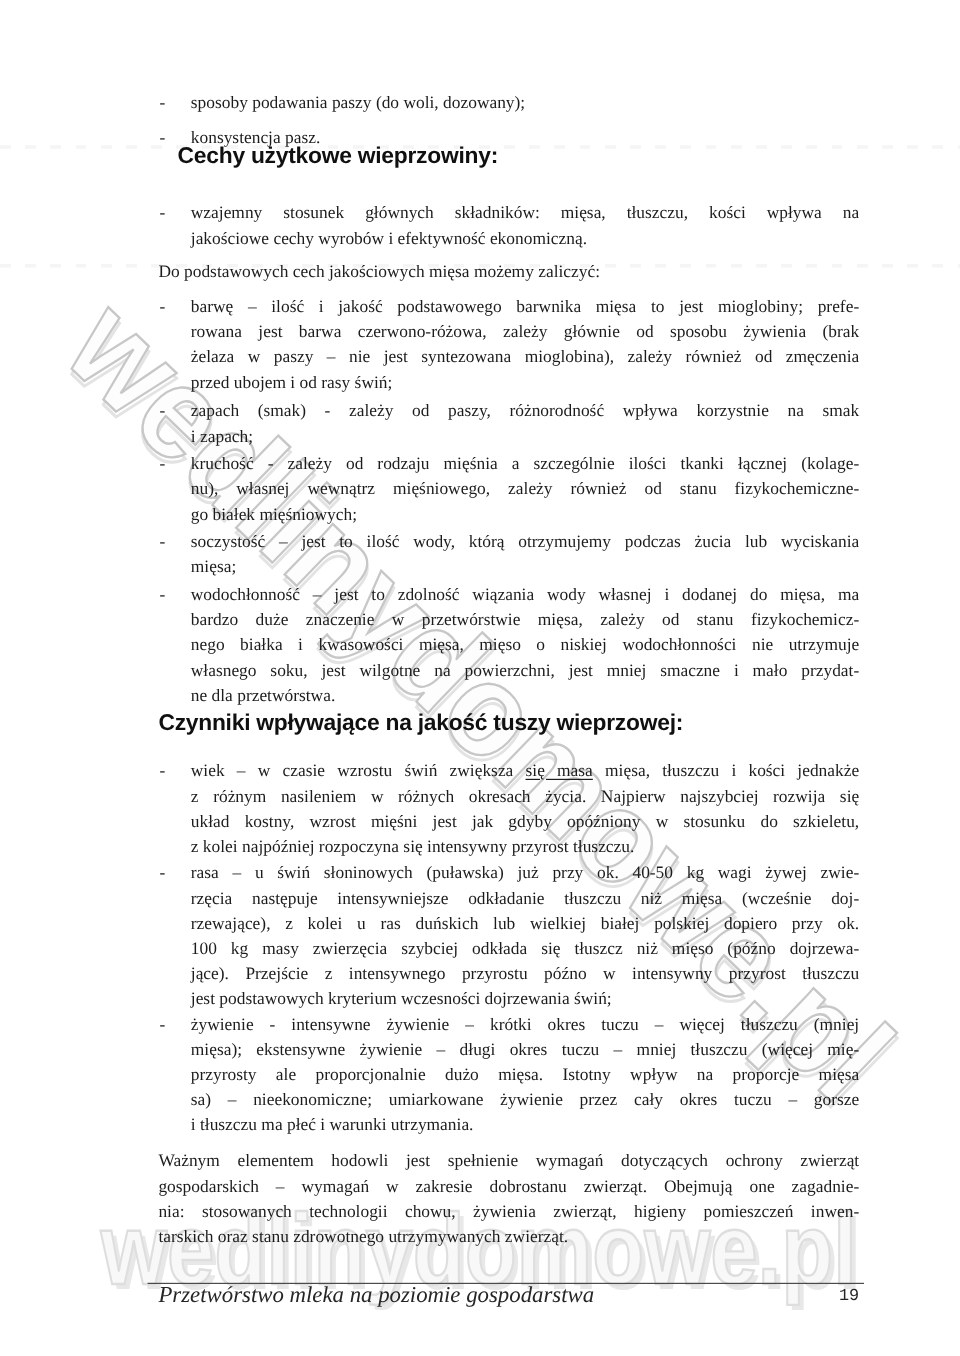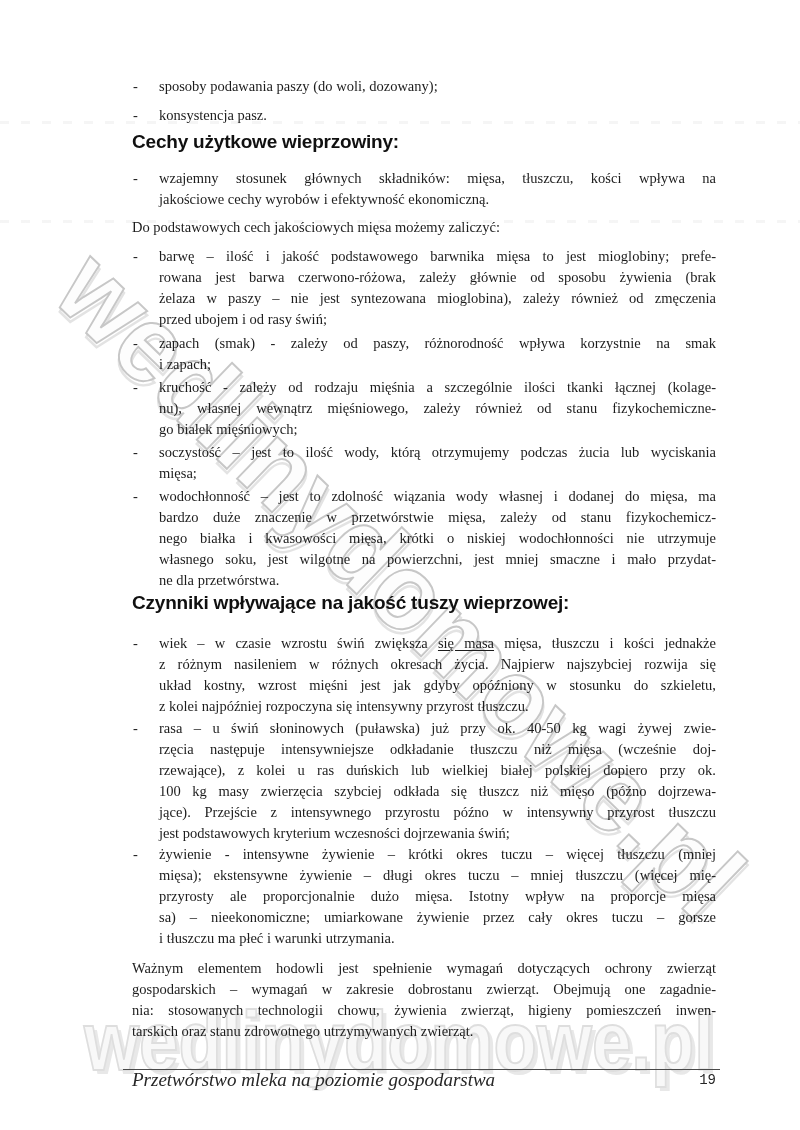--- a/index.html
+++ b/index.html
@@ -54,21 +54,21 @@
         <div class="lines">
           <div class="line last">sposoby podawania paszy (do woli, dozowany);</div>
         </div>
       </div>
       <div class="block bullet" style="top: 105px;">
         <span class="dash">-</span>
         <div class="lines">
           <div class="line last">konsystencja pasz.</div>
         </div>
       </div>
-      <div class="block heading" style="top: 131px;">Cechy użytkowe wieprzowiny:</div>
+      <div class="block heading" style="top: 120px; margin-left: 16px;">Cechy użytkowe wieprzowiny:</div>
       <div class="block bullet" style="top: 168px;">
         <span class="dash">-</span>
         <div class="lines">
           <div class="line">wzajemny stosunek głównych składników: mięsa, tłuszczu, kości wpływa na</div>
           <div class="line last">jakościowe cechy wyrobów i efektywność ekonomiczną.</div>
         </div>
       </div>
       <div class="block paragraph" style="top: 217px;">
         <div class="lines">
           <div class="line last">Do podstawowych cech jakościowych mięsa możemy zaliczyć:</div>
@@ -103,21 +103,21 @@
         <div class="lines">
           <div class="line">soczystość – jest to ilość wody, którą otrzymujemy podczas żucia lub wyciskania</div>
           <div class="line last">mięsa;</div>
         </div>
       </div>
       <div class="block bullet" style="top: 486px;">
         <span class="dash">-</span>
         <div class="lines">
           <div class="line">wodochłonność – jest to zdolność wiązania wody własnej i dodanej do mięsa, ma</div>
           <div class="line">bardzo duże znaczenie w przetwórstwie mięsa, zależy od stanu fizykochemicz-</div>
-          <div class="line">nego białka i kwasowości mięsa, krótki o niskiej wodochłonności nie utrzymuje</div>
+          <div class="line">nego białka i kwasowości mięsa, mięso o niskiej wodochłonności nie utrzymuje</div>
           <div class="line">własnego soku, jest wilgotne na powierzchni, jest mniej smaczne i mało przydat-</div>
           <div class="line last">ne dla przetwórstwa.</div>
         </div>
       </div>
       <div class="block heading" style="top: 592px;">Czynniki wpływające na jakość tuszy wieprzowej:</div>
       <div class="block bullet" style="top: 633px;">
         <span class="dash">-</span>
         <div class="lines">
           <div class="line">wiek – w czasie wzrostu świń zwiększa <u>się masa</u> mięsa, tłuszczu i kości jednakże</div>
           <div class="line">z różnym nasileniem w różnych okresach życia. Najpierw najszybciej rozwija się</div>

